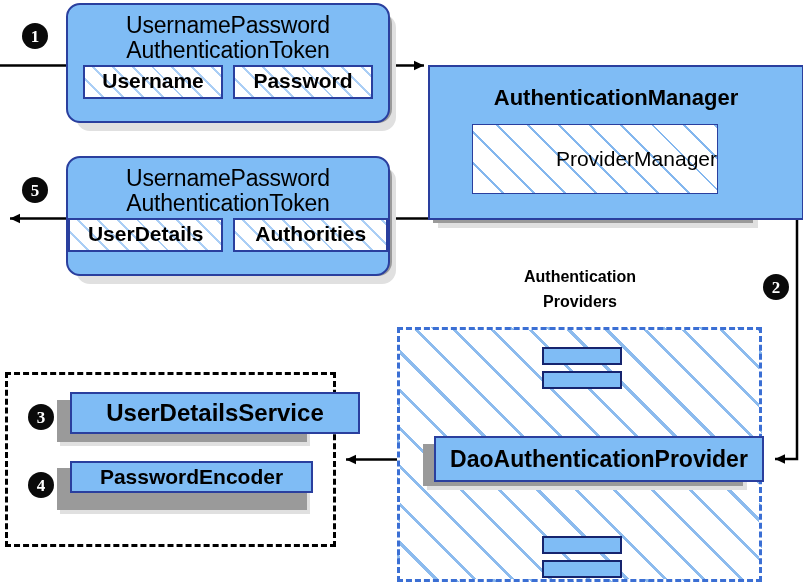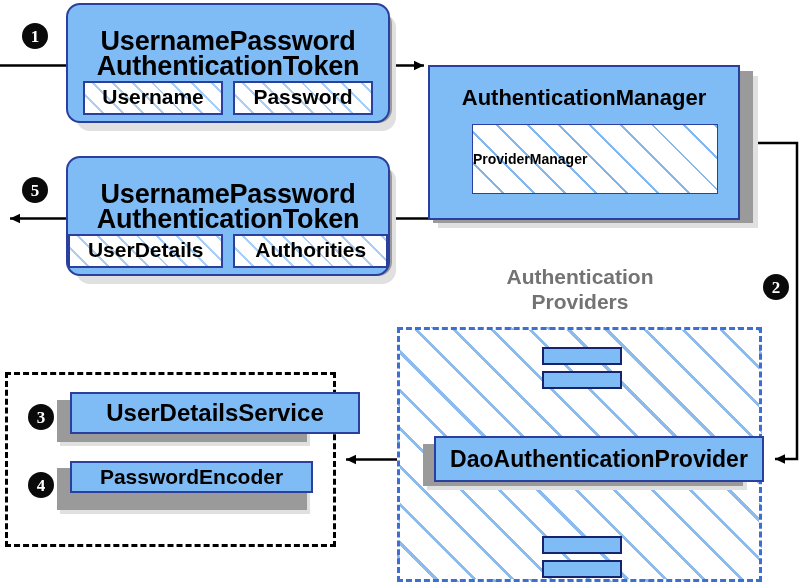--- a/index.html
+++ b/index.html
@@ -32,25 +32,25 @@
   
   .token-box {
     position: absolute;
     background: #7fbcf5;
     border: 2px solid #2a3f9e;
     border-radius: 14px;
     box-sizing: border-box;
   }
   .token-title {
     text-align: center;
-    font-weight: bold;
-    font-size: 27px;
+    font-weight: normal;
+    font-size: 23px;
     color: #000;
     line-height: 25px;
-    padding-top: 24px;
+    padding-top: 8px;
     letter-spacing: -0.2px;
   }
   .token-fields {
     display: flex;
     justify-content: center;
     gap: 10px;
     margin-top: 2px;
   }
   .token-field {
     background: #ffffff;
@@ -81,23 +81,23 @@
     font-weight: bold;
     color: #000;
   }
   .inner-hatch {
     position: absolute;
     background: #ffffff;
     border: 1px solid #2a3f9e;
     box-sizing: border-box;
     display: flex;
     align-items: center;
-    justify-content: flex-start;
-    font-weight: bold;
-    font-size: 14px;
+    justify-content: flex-end;
+    font-weight: normal;
+    font-size: 21px;
     color: #000;
     background-image:
       repeating-linear-gradient(45deg,
         rgba(110,170,235,0) 0px,
         rgba(110,170,235,0) 20px,
         rgba(110,170,235,0.85) 20px,
         rgba(110,170,235,0.85) 22px);
   }
 
   
@@ -135,22 +135,22 @@
     justify-content: center;
     line-height: 1;
     font-family: "Liberation Serif", serif;
   }
 
   
   .section-label {
     position: absolute;
     text-align: center;
     font-weight: bold;
-    font-size: 21px;
-    color: #737373;
+    font-size: 16px;
+    color: #000000;
     line-height: 25px;
   }
 
   
   .mini-bar {
     position: absolute;
     background: #7fbcf5;
     border: 2px solid #16246e;
     box-sizing: border-box;
   }
@@ -205,21 +205,21 @@
     </div>
     <div class="token-fields">
       <div class="token-field" style="width:140px;">Username</div>
       <div class="token-field" style="width:140px;">Password</div>
     </div>
   </div>
 
   <div class="shadow-soft" style="left:438px; top:76px; width:320px; height:152px;"></div>
   <div class="shadow-dark" style="left:433px; top:71px; width:320px; height:152px;"></div>
 
-  <div class="sq-box" style="left:428px; top:65px; width:312px; height:155px; display:block;">
+  <div class="sq-box" style="left:428px; top:65px; width:376px; height:155px; display:block;">
     <div style="text-align:center; font-size:22px; font-weight:bold; padding-top:18px;">AuthenticationManager</div>
     <div class="inner-hatch" style="left:42px; top:57px; width:246px; height:70px;">
       <span>ProviderManager</span>
     </div>
   </div>
 
   <div class="badge abs" style="left:22px; top:177px;">5</div>
 
   <div class="shadow-soft" style="left:76px; top:167px; width:320px; height:117px; border-radius:14px;"></div>
   <div class="shadow-dark" style="left:72px; top:163px; width:320px; height:113px; border-radius:14px;"></div>

